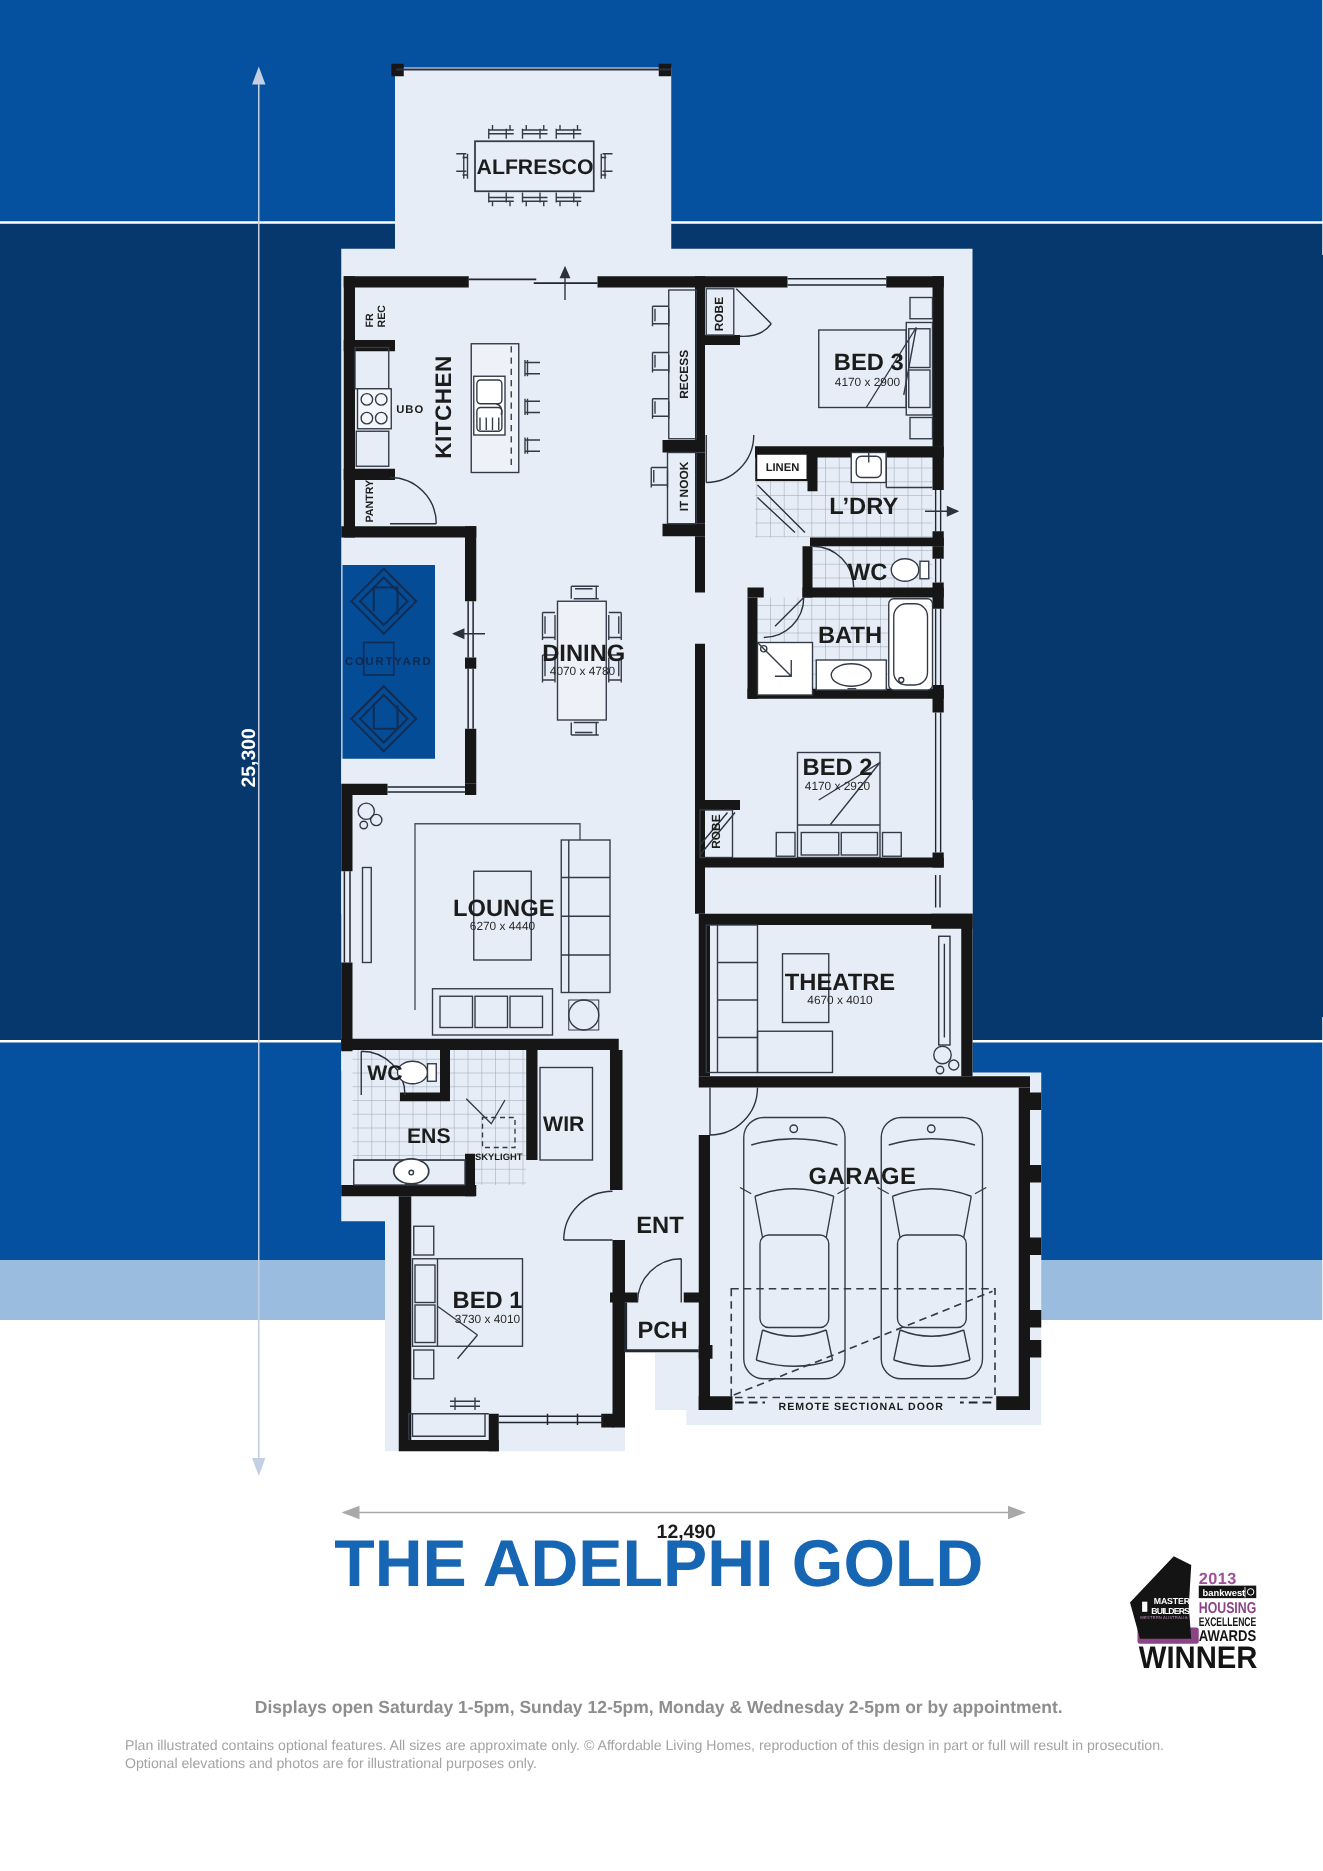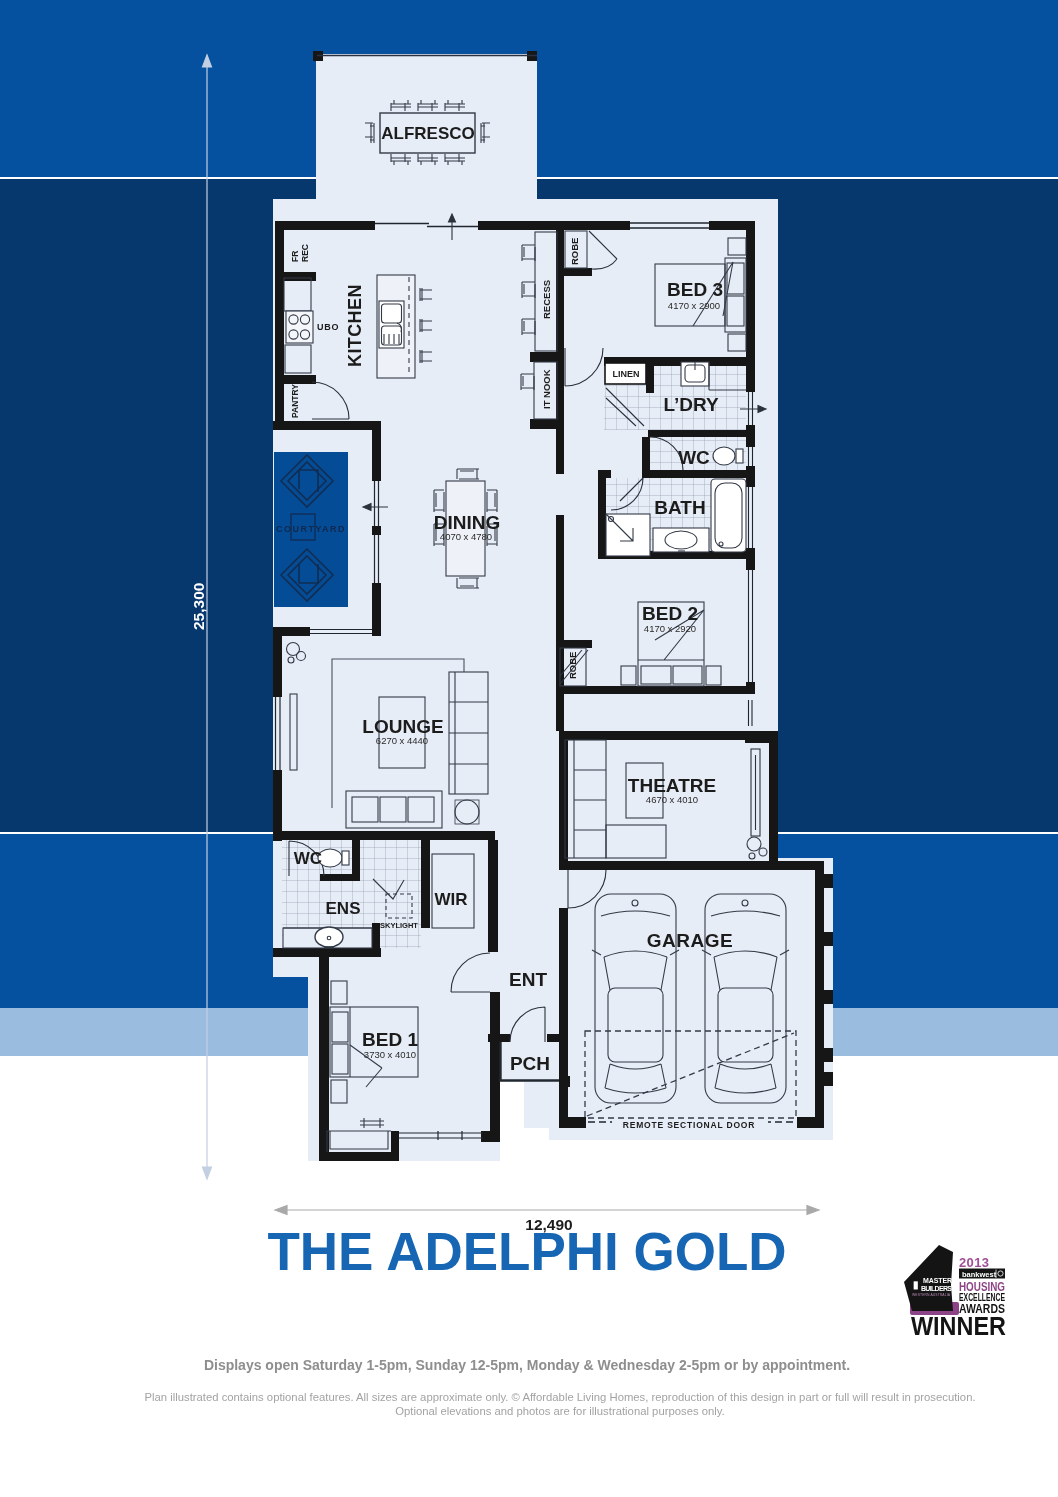--- a/index.html
+++ b/index.html
@@ -590,21 +590,21 @@
 <rect x="612" y="1119" width="156" height="11" fill="#e7edf6"></rect>
 
 <text x="689" y="1128" class="sm" font-size="8.5" text-anchor="middle" letter-spacing="0.8">REMOTE SECTIONAL DOOR</text>
 
 </svg>
 
 <div style="position:absolute;left:0;top:1221px;width:1054px;text-align:center;font-size:53px;font-weight:bold;color:#1766b4;letter-spacing:0px;">THE ADELPHI GOLD</div>
 
 <div style="position:absolute;left:0;top:1357px;width:1054px;text-align:center;font-size:14px;font-weight:bold;color:#8e8e8e;">Displays open Saturday 1-5pm, Sunday 12-5pm, Monday &amp; Wednesday 2-5pm or by appointment.</div>
 
-<div style="position:absolute;left:100px;top:1390px;width:920px;font-size:11.3px;color:#a3a3a3;line-height:14px;text-align:center;">Plan illustrated contains optional features. All sizes are approximate only. © Affordable Living Homes, reproduction of this design in part or full will result in prosecution.<br>Optional elevations and photos are for illustrational purposes only.</div>
+<div style="position:absolute;left:100px;top:1390px;width:920px;font-size:11.3px;color:#a3a3a3;line-height:14px;">Plan illustrated contains optional features. All sizes are approximate only. © Affordable Living Homes, reproduction of this design in part or full will result in prosecution.<br>Optional elevations and photos are for illustrational purposes only.</div>
 
 <svg style="position:absolute;left:899px;top:1241px" width="126" height="100" viewBox="0 0 126 100">
 
 <rect x="11" y="61" width="49" height="13" rx="2" fill="#8d4486"></rect>
 
 <path d="M40,4 L54,11 L52,44 L54,70 L13,70 L5,41 Z" fill="#141414"></path>
 
 <text x="53" y="42" font-size="7" font-weight="bold" fill="#ffffff" text-anchor="end" textLength="29">MASTER</text>
 <text x="53" y="50" font-size="7" font-weight="bold" fill="#ffffff" text-anchor="end" textLength="31">BUILDERS</text>
 

